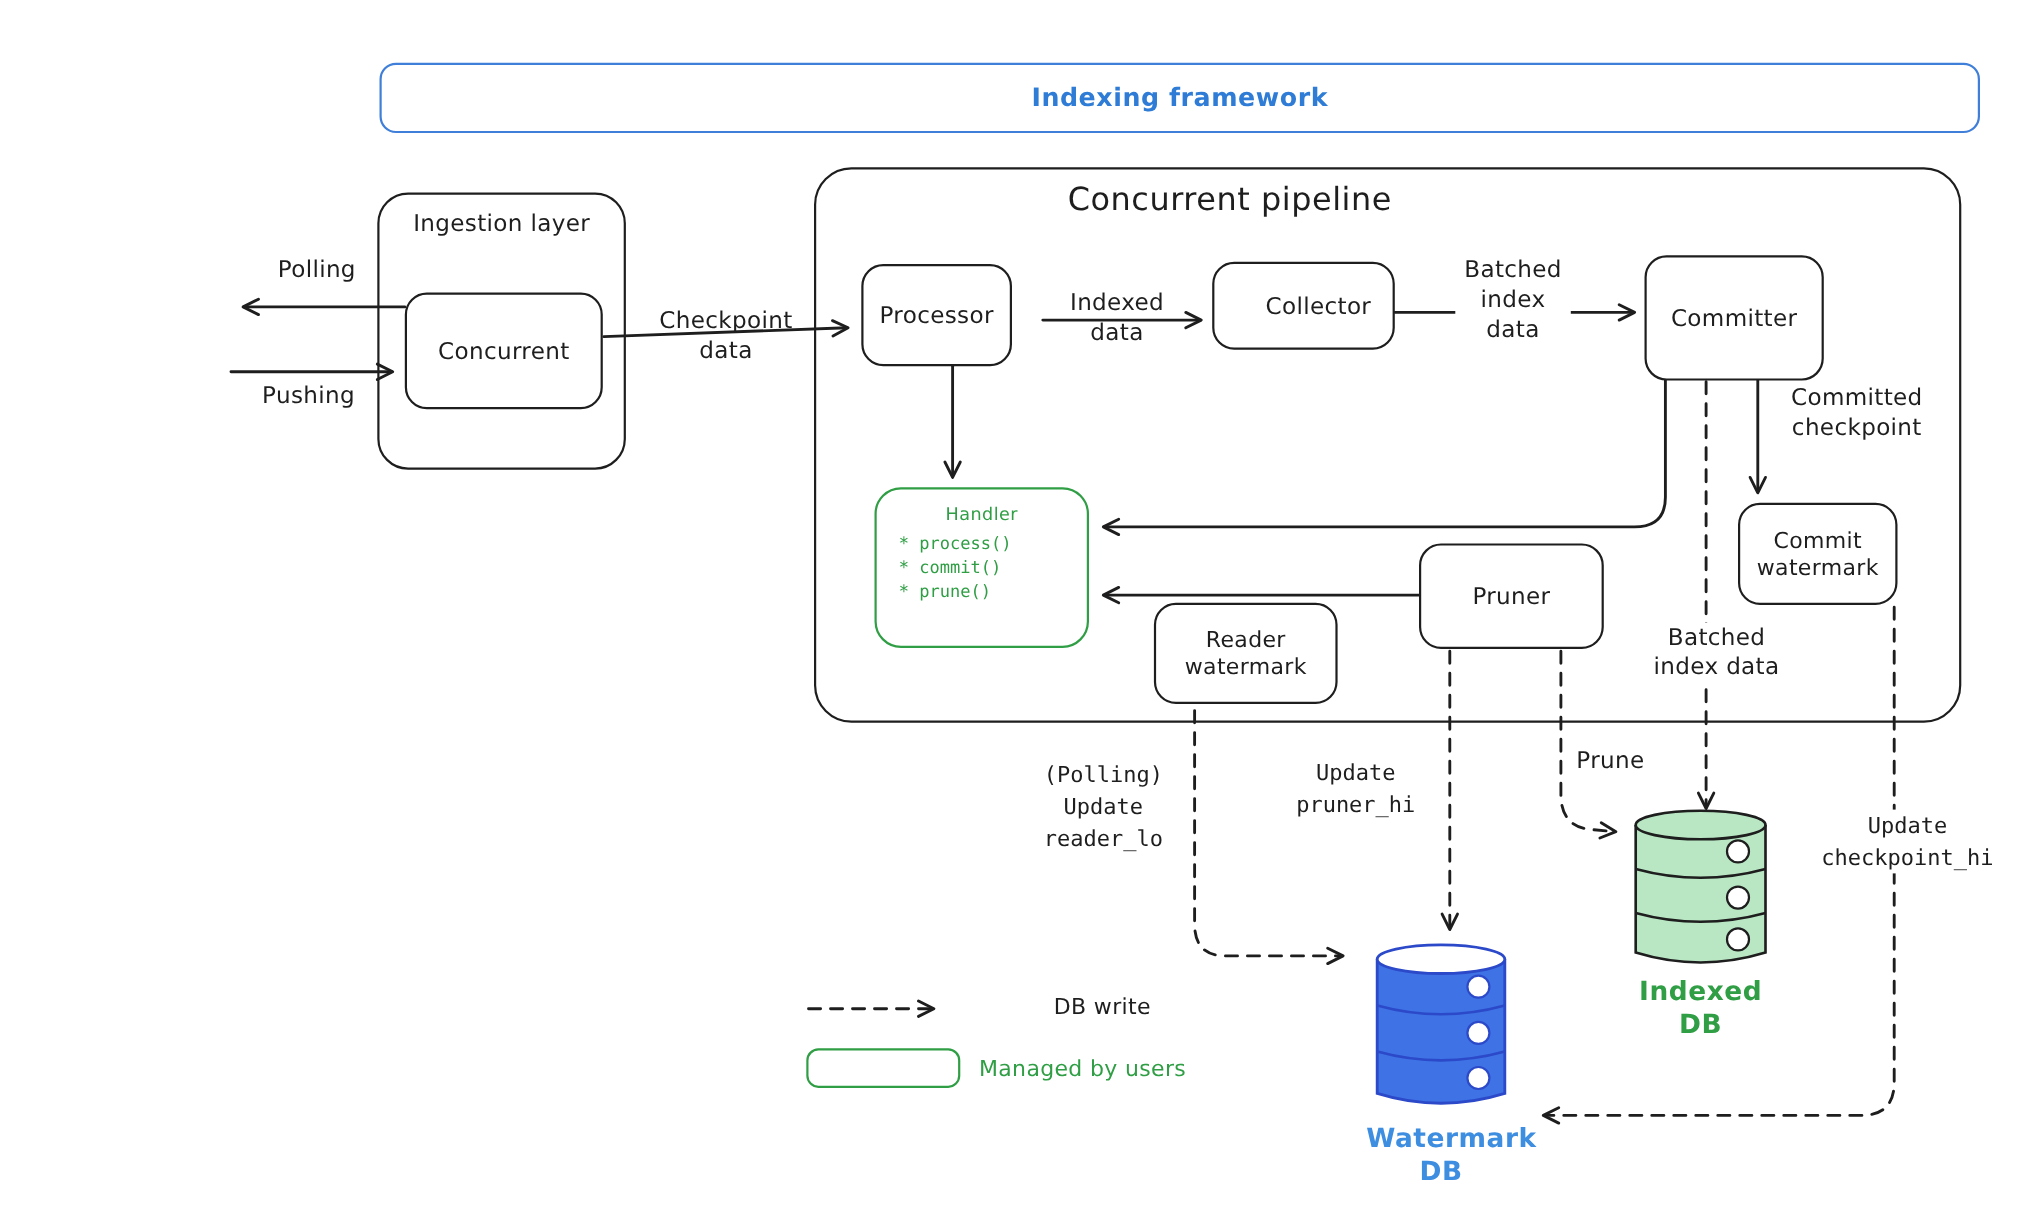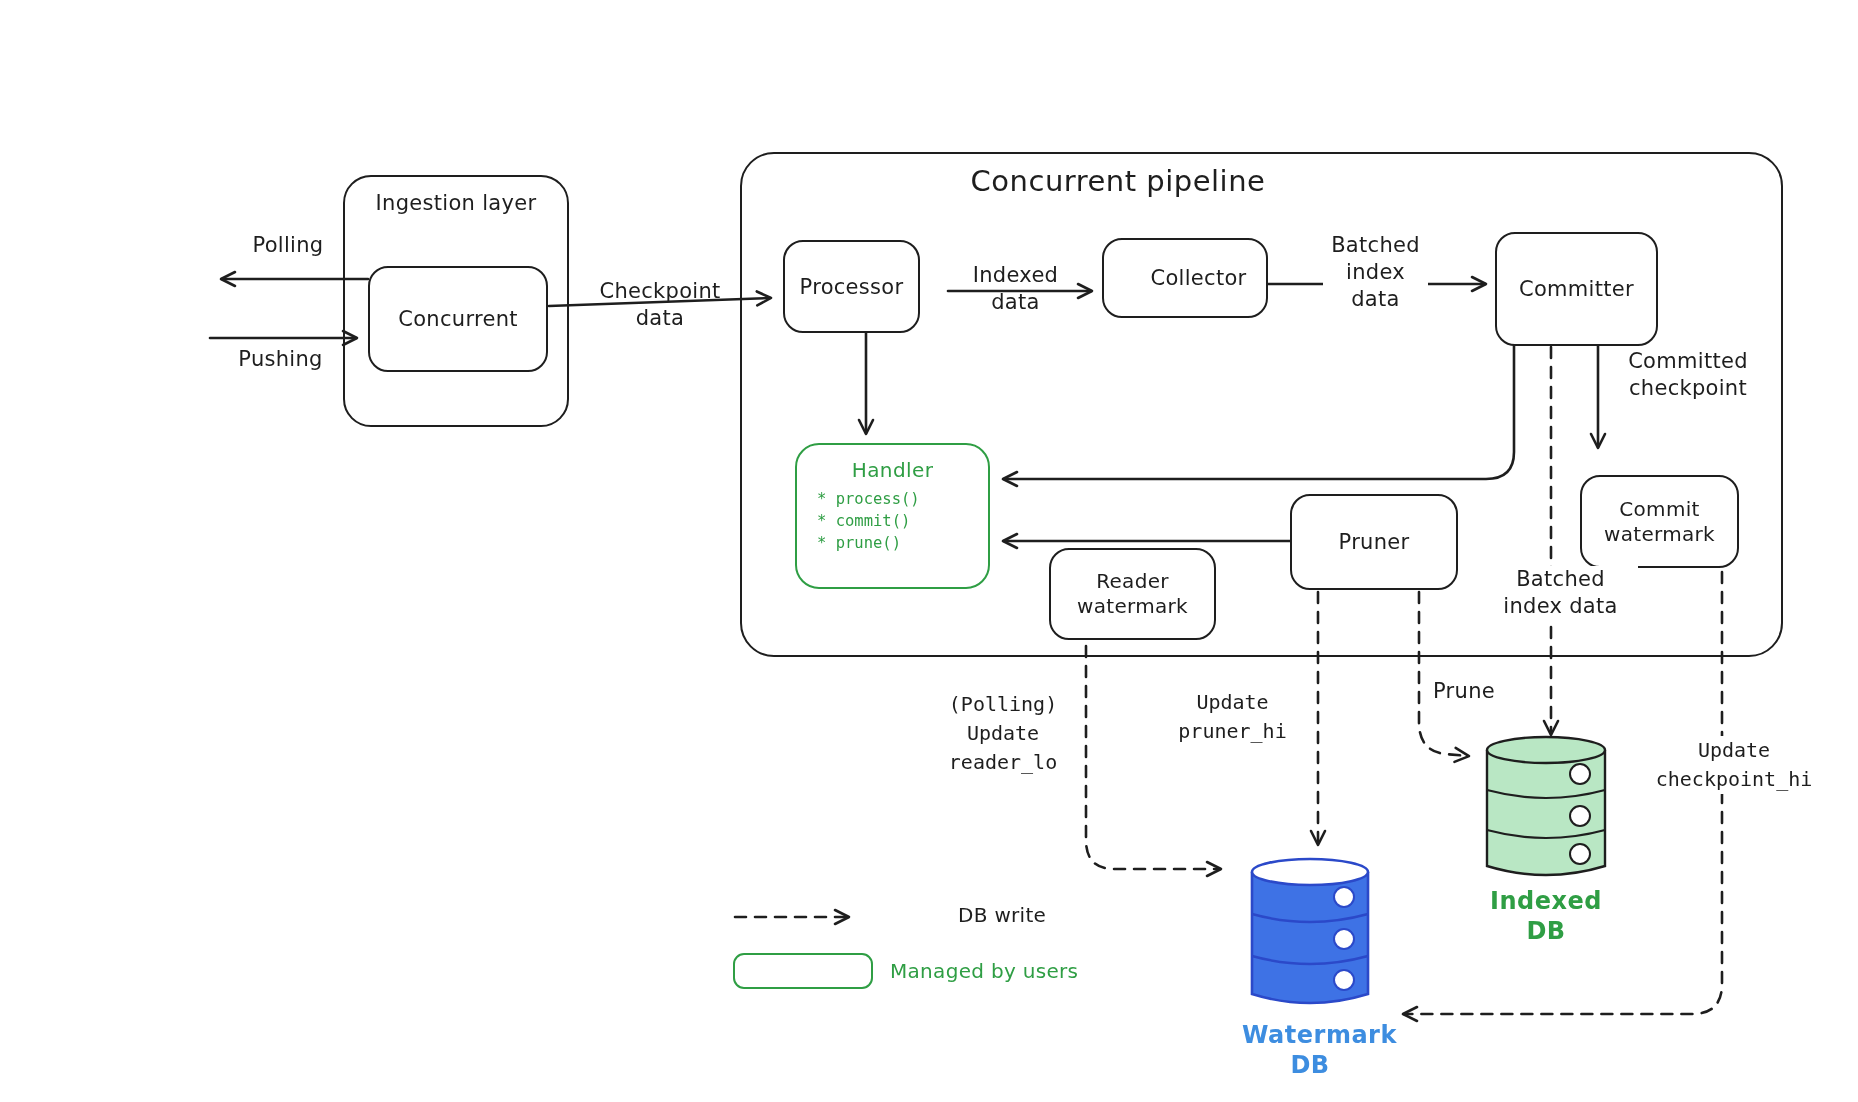--- a/index.html
+++ b/index.html
@@ -35,21 +35,21 @@
   }
   .pipeline-title{
     position:absolute;left:903px;top:164px;width:430px;z-index:3;text-align:center;
     font-size:29px;letter-spacing:.5px;
   }
   .section-title{margin-top:14px;font-size:21px;}
   .handler{
     position:absolute;left:795px;top:443px;width:195px;height:146px;box-sizing:border-box;
     border:2.4px solid #2f9e44;border-radius:24px;background:#ffffff;z-index:2;
   }
-  .handler-title{margin:13px 0 6px 0;text-align:center;font-size:20px;color:#2f9e44;letter-spacing:.4px;}
+  .handler-title{margin:13px 0 6px 0;text-align:center;font-size:16px;color:#2f9e44;letter-spacing:.4px;}
   .handler-methods{
     margin-left:20px;color:#2f9e44;font-family:"DejaVu Sans Mono",monospace;
     font-size:15.5px;line-height:22px;white-space:pre-line;
   }
   .two-line{line-height:25px;font-size:20px;}
   .db-label{font-size:24px;line-height:30px;font-weight:600;letter-spacing:.5px;}
   .legend-box{
     position:absolute;left:733px;top:953px;width:140px;height:36px;box-sizing:border-box;
     border:2.4px solid #2f9e44;border-radius:11px;background:#ffffff;z-index:2;
   }
@@ -102,20 +102,23 @@
       <path d="M 1487,750 L 1487,866 Q 1546,884 1605,866 L 1605,750" fill="#b9e7c4" stroke="#1e1e1e" stroke-width="2.4"></path>
       <path d="M 1487,790 Q 1546,806 1605,790" fill="none" stroke="#1e1e1e" stroke-width="2.2"></path>
       <path d="M 1487,830 Q 1546,846 1605,830" fill="none" stroke="#1e1e1e" stroke-width="2.2"></path>
       <ellipse cx="1546" cy="750" rx="59" ry="13" fill="#b9e7c4" stroke="#1e1e1e" stroke-width="2.4"></ellipse>
       <circle cx="1580" cy="774" r="10" fill="#ffffff" stroke="#1e1e1e" stroke-width="2"></circle>
       <circle cx="1580" cy="816" r="10" fill="#ffffff" stroke="#1e1e1e" stroke-width="2"></circle>
       <circle cx="1580" cy="854" r="10" fill="#ffffff" stroke="#1e1e1e" stroke-width="2"></circle>
     </g>
   </svg>
 
+  <div class="banner blue">
+    <span>Indexing framework</span>
+  </div>
 
 
   <div class="node frame" style="left:343px;top:175px;width:226px;height:252px;border-radius:28px;">
     <span class="section-title">Ingestion layer</span>
   </div>
 
   <div class="node" style="left:368px;top:266px;width:180px;height:106px;">
     <span>Concurrent</span>
   </div>
 
@@ -158,21 +161,21 @@
 
   <div class="node two-line" style="left:1049px;top:548px;width:167px;height:92px;">
     <span style="white-space:pre-line;">Reader
 watermark</span>
   </div>
 
   <div class="node" style="left:1290px;top:494px;width:168px;height:96px;">
     <span>Pruner</span>
   </div>
 
-  <div class="node two-line" style="left:1580px;top:457px;width:159px;height:93px;margin-top:18px;">
+  <div class="node two-line" style="left:1580px;top:457px;width:145px;height:93px;">
     <span style="white-space:pre-line;">Commit
 watermark</span>
   </div>
 
   <div class="lbl whitebg" style="left:1483px;top:566px;width:155px;">Batched
 index data</div>
   <div class="lbl whitebg" style="left:1424px;top:678px;width:80px;text-align:center;">Prune</div>
   <div class="lbl mono" style="left:928px;top:690px;width:150px;">(Polling)
 Update
 reader_lo</div>

